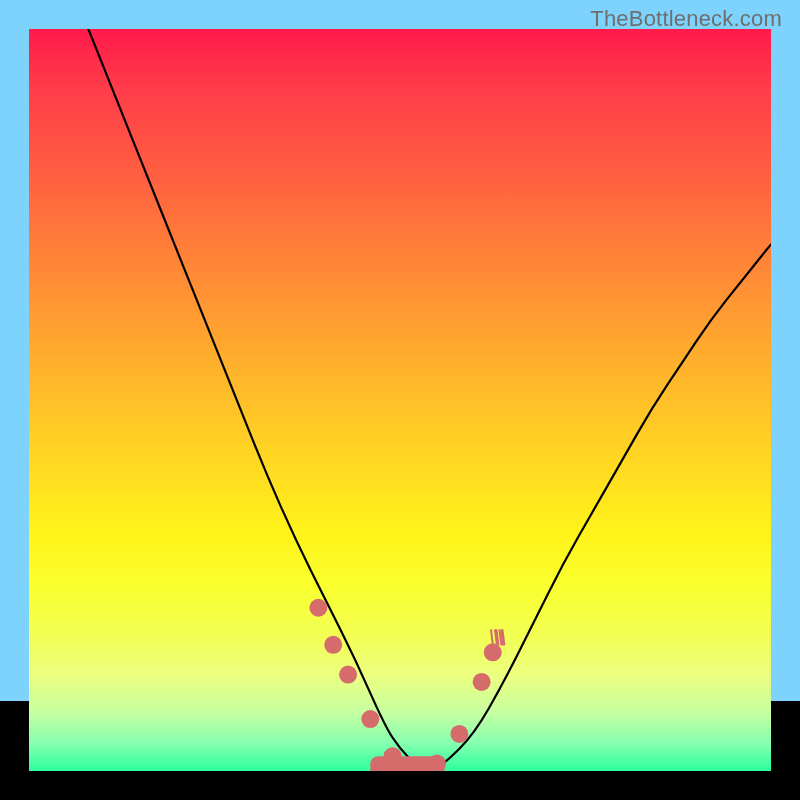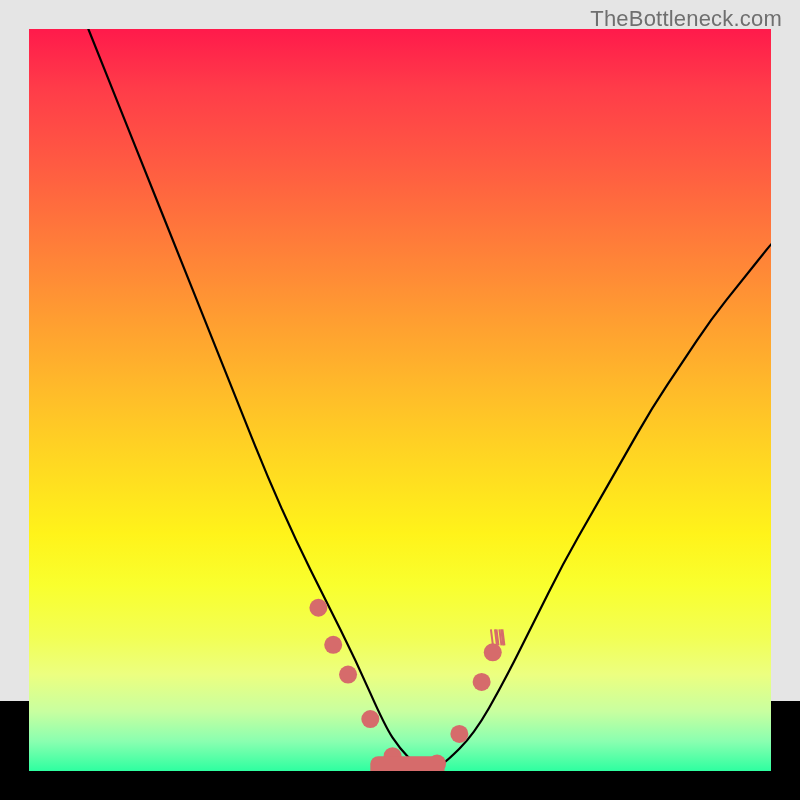--- a/index.html
+++ b/index.html
@@ -10,21 +10,21 @@
     overflow: hidden;
     background: #000;
     font-family: Arial, Helvetica, sans-serif;
   }
   .frame {
     position: absolute;
     left: 0;
     top: 0;
     width: 800px;
     height: 701px;
-    background: #e5e5e5;
+    background: #7dd3fc;
   }
   .plot {
     position: absolute;
     left: 29px;
     top: 29px;
     width: 742px;
     height: 742px;
     background: linear-gradient(to bottom,
       #ff1a4b 0%,
       #ff3c49 8%,

